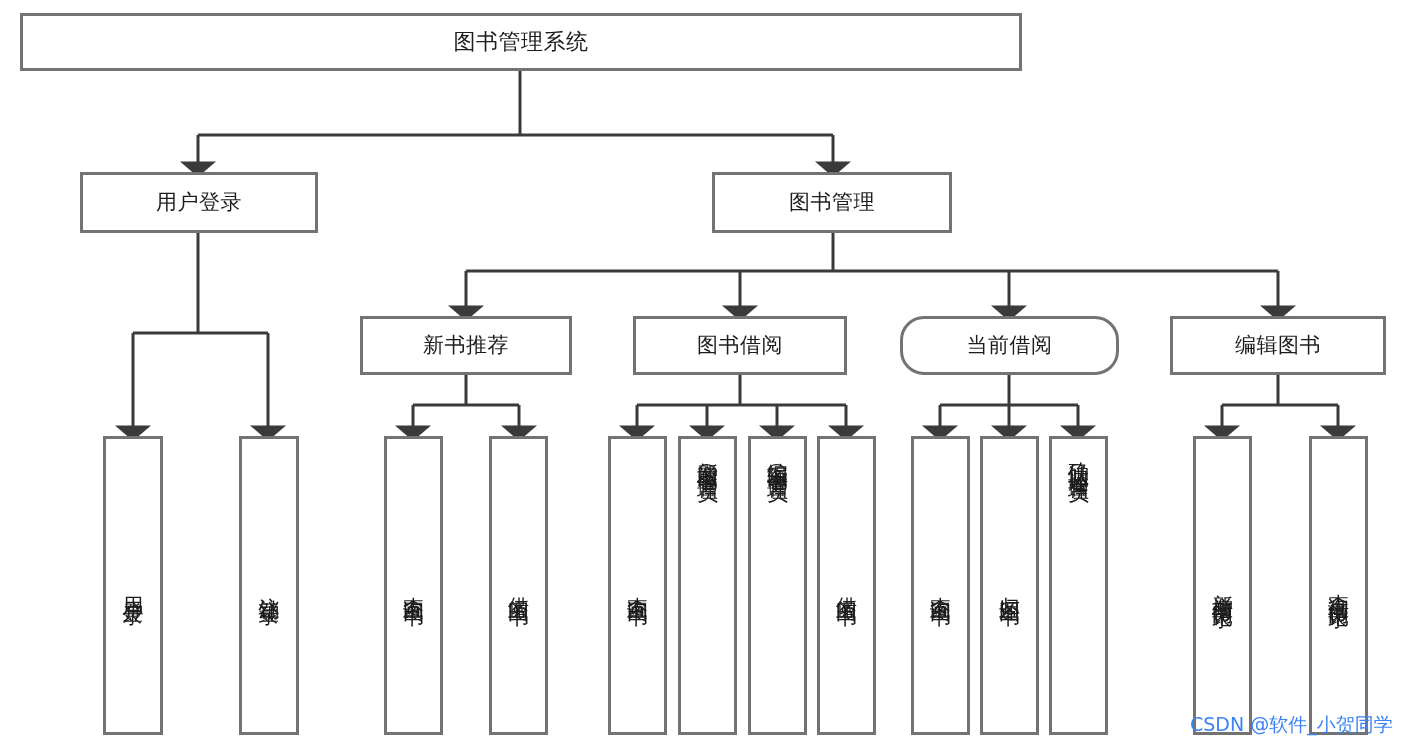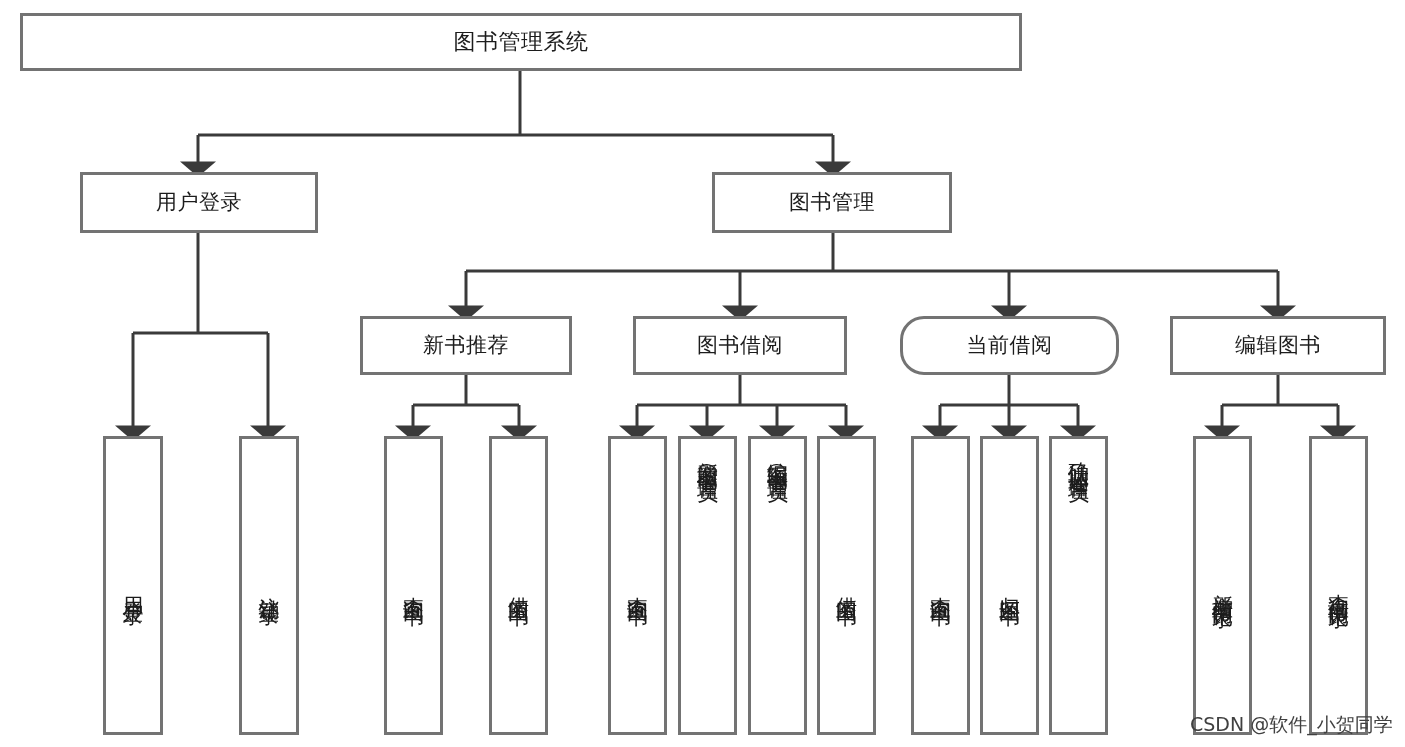--- a/index.html
+++ b/index.html
@@ -70,21 +70,21 @@
   
   .node.vert.centerv {
     align-items: center;
     padding-top: 0;
   }
   #watermark {
     position: absolute;
     left: 1190px;
     top: 712px;
     font-size: 19px;
-    color: #404040;
+    color: #3b82f6;
     white-space: nowrap;
     z-index: 5;
     font-family: "DejaVu Sans", "Liberation Sans", sans-serif;
   }
 </style>
 </head>
 <body>
 
 <div id="diagram-root">
 

